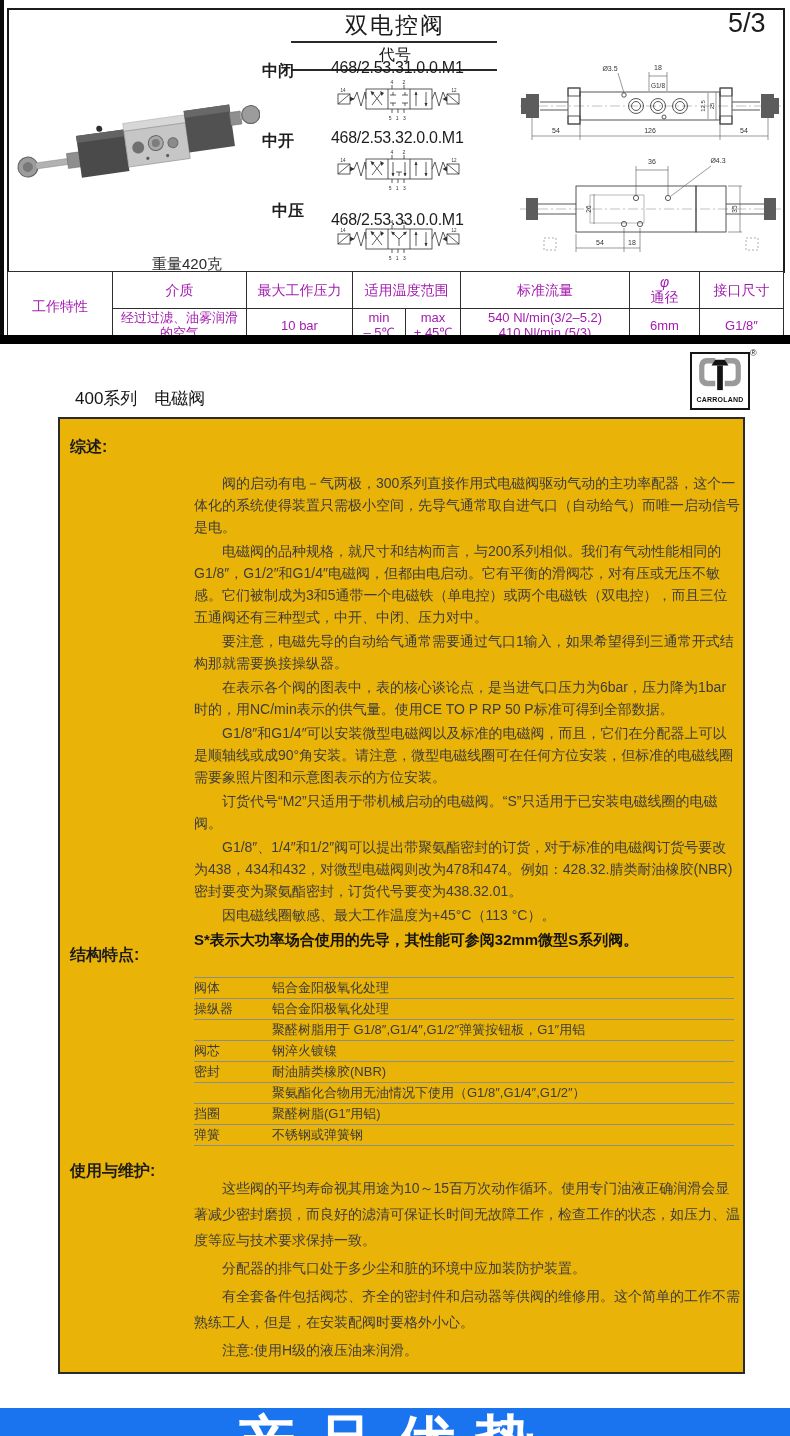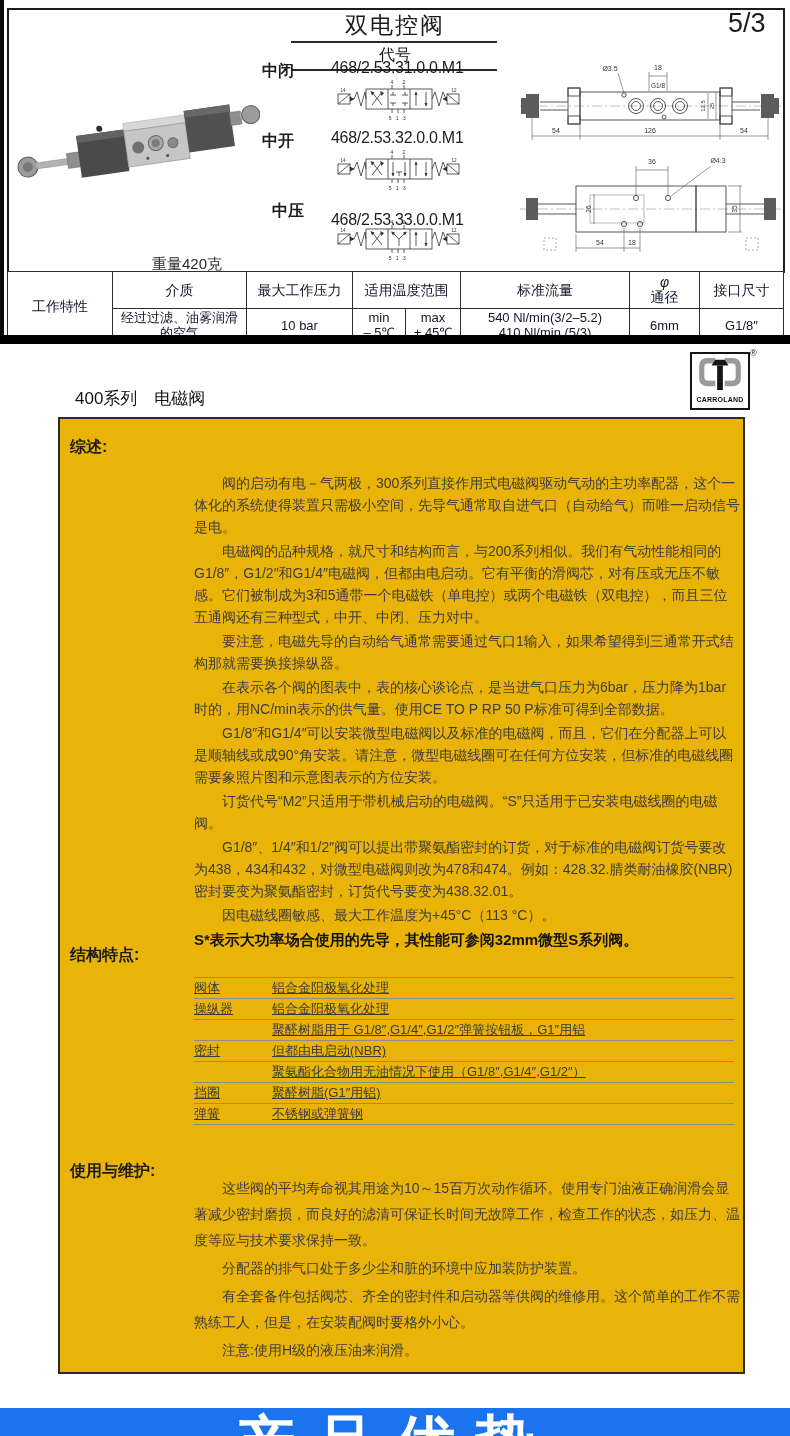--- a/index.html
+++ b/index.html
@@ -15,37 +15,37 @@
   .code-heading{left:285px;top:45px;width:220px;text-align:center;font-size:16px;color:#1b1b1b;}
   .rule2{left:291px;top:69px;width:206px;height:2px;background:#2a2a2a;}
   .page-num{left:728px;top:8px;font-size:27px;color:#1b1b1b;}
   .photo-cap{left:92px;top:223px;width:190px;text-align:center;font-size:15px;color:#2b2b2b;line-height:20px;margin-top:31px;}
   .v-label{font-size:16px;font-weight:600;color:#1d1d1d;}
   .v-code{font-size:16px;color:#1d1d1d;letter-spacing:-0.3px;}
   .sym{width:125px;height:44px;}
   
   table.spec{position:absolute;left:7px;top:271px;width:776px;border-collapse:collapse;table-layout:fixed;background:#fff;}
   table.spec td{border:1px solid #2e2e2e;text-align:center;vertical-align:middle;
-                font-size:13.5px;color:#0f172a;padding:1px 2px;line-height:15px;}
+                font-size:13.5px;color:#a21caf;padding:1px 2px;line-height:15px;}
   table.spec .hdr{height:34px;font-size:14px;}
   table.spec .dat{height:27px;font-size:13px;}
   .black-bar{left:0;top:335px;width:790px;height:9px;background:#000;}
   
   .series-title{left:75px;top:387px;font-size:17px;color:#141414;}
   .logo-box{left:690px;top:352px;width:56px;height:54px;border:2px solid #151515;background:#fff;text-align:center;}
   .logo-box .brand{font-size:7px;font-weight:bold;color:#111;letter-spacing:0.2px;line-height:8px;}
   .reg-mark{left:750px;top:348px;font-size:9px;color:#222;}
   
   .main-box{left:58px;top:417px;width:683px;height:953px;border:2px solid #2a2a2a;background:#eab308;}
   .sec-label{position:absolute;left:10px;font-size:16px;font-weight:bold;color:#1b1b1b;}
   .body-col{position:absolute;left:134px;width:546px;}
   .body-col p{margin:0 0 2px 0;text-indent:2em;font-size:14px;line-height:22px;color:#3d3d3d;}
   .body-col p.highlight{text-indent:0;font-weight:bold;font-size:15px;color:#121212;margin-top:3px;}
   .maint p{line-height:26px;}
-  .feat-table{position:absolute;left:134px;top:141px;width:540px;text-decoration:underline;}
+  .feat-table{position:absolute;left:134px;top:141px;width:540px;}
   .feat-row{display:flex;border-top:1px solid #8c8c8c;height:20px;align-items:center;}
   .feat-row:last-child{border-bottom:1px solid #8c8c8c;}
   .feat-key{width:78px;font-size:13px;color:#3c3c3c;flex:none;}
   .feat-val{font-size:13px;color:#3c3c3c;}
   
   .banner{left:0;top:1408px;width:790px;height:28px;background:#1b74ef;overflow:hidden;}
   .banner-text{position:absolute;left:0;top:6px;width:100%;text-align:center;
                font-size:60px;line-height:60px;font-weight:bold;color:#fff;letter-spacing:20px;}
   svg text{font-family:"Liberation Sans",sans-serif;}
 </style>
@@ -412,22 +412,26 @@
       </div>
       <div class="feat-row">
         <div class="feat-key">操纵器</div>
         <div class="feat-val">铝合金阳极氧化处理</div>
       </div>
       <div class="feat-row">
         <div class="feat-key"></div>
         <div class="feat-val">聚醛树脂用于 G1/8″,G1/4″,G1/2″弹簧按钮板，G1″用铝</div>
       </div>
       <div class="feat-row">
+        <div class="feat-key">阀芯</div>
+        <div class="feat-val">钢淬火镀镍</div>
+      </div>
+      <div class="feat-row">
         <div class="feat-key">密封</div>
-        <div class="feat-val">但都由电启动(NBR)</div>
+        <div class="feat-val">耐油腈类橡胶(NBR)</div>
       </div>
       <div class="feat-row">
         <div class="feat-key"></div>
         <div class="feat-val">聚氨酯化合物用无油情况下使用（G1/8″,G1/4″,G1/2″）</div>
       </div>
       <div class="feat-row">
         <div class="feat-key">挡圈</div>
         <div class="feat-val">聚醛树脂(G1″用铝)</div>
       </div>
       <div class="feat-row">

